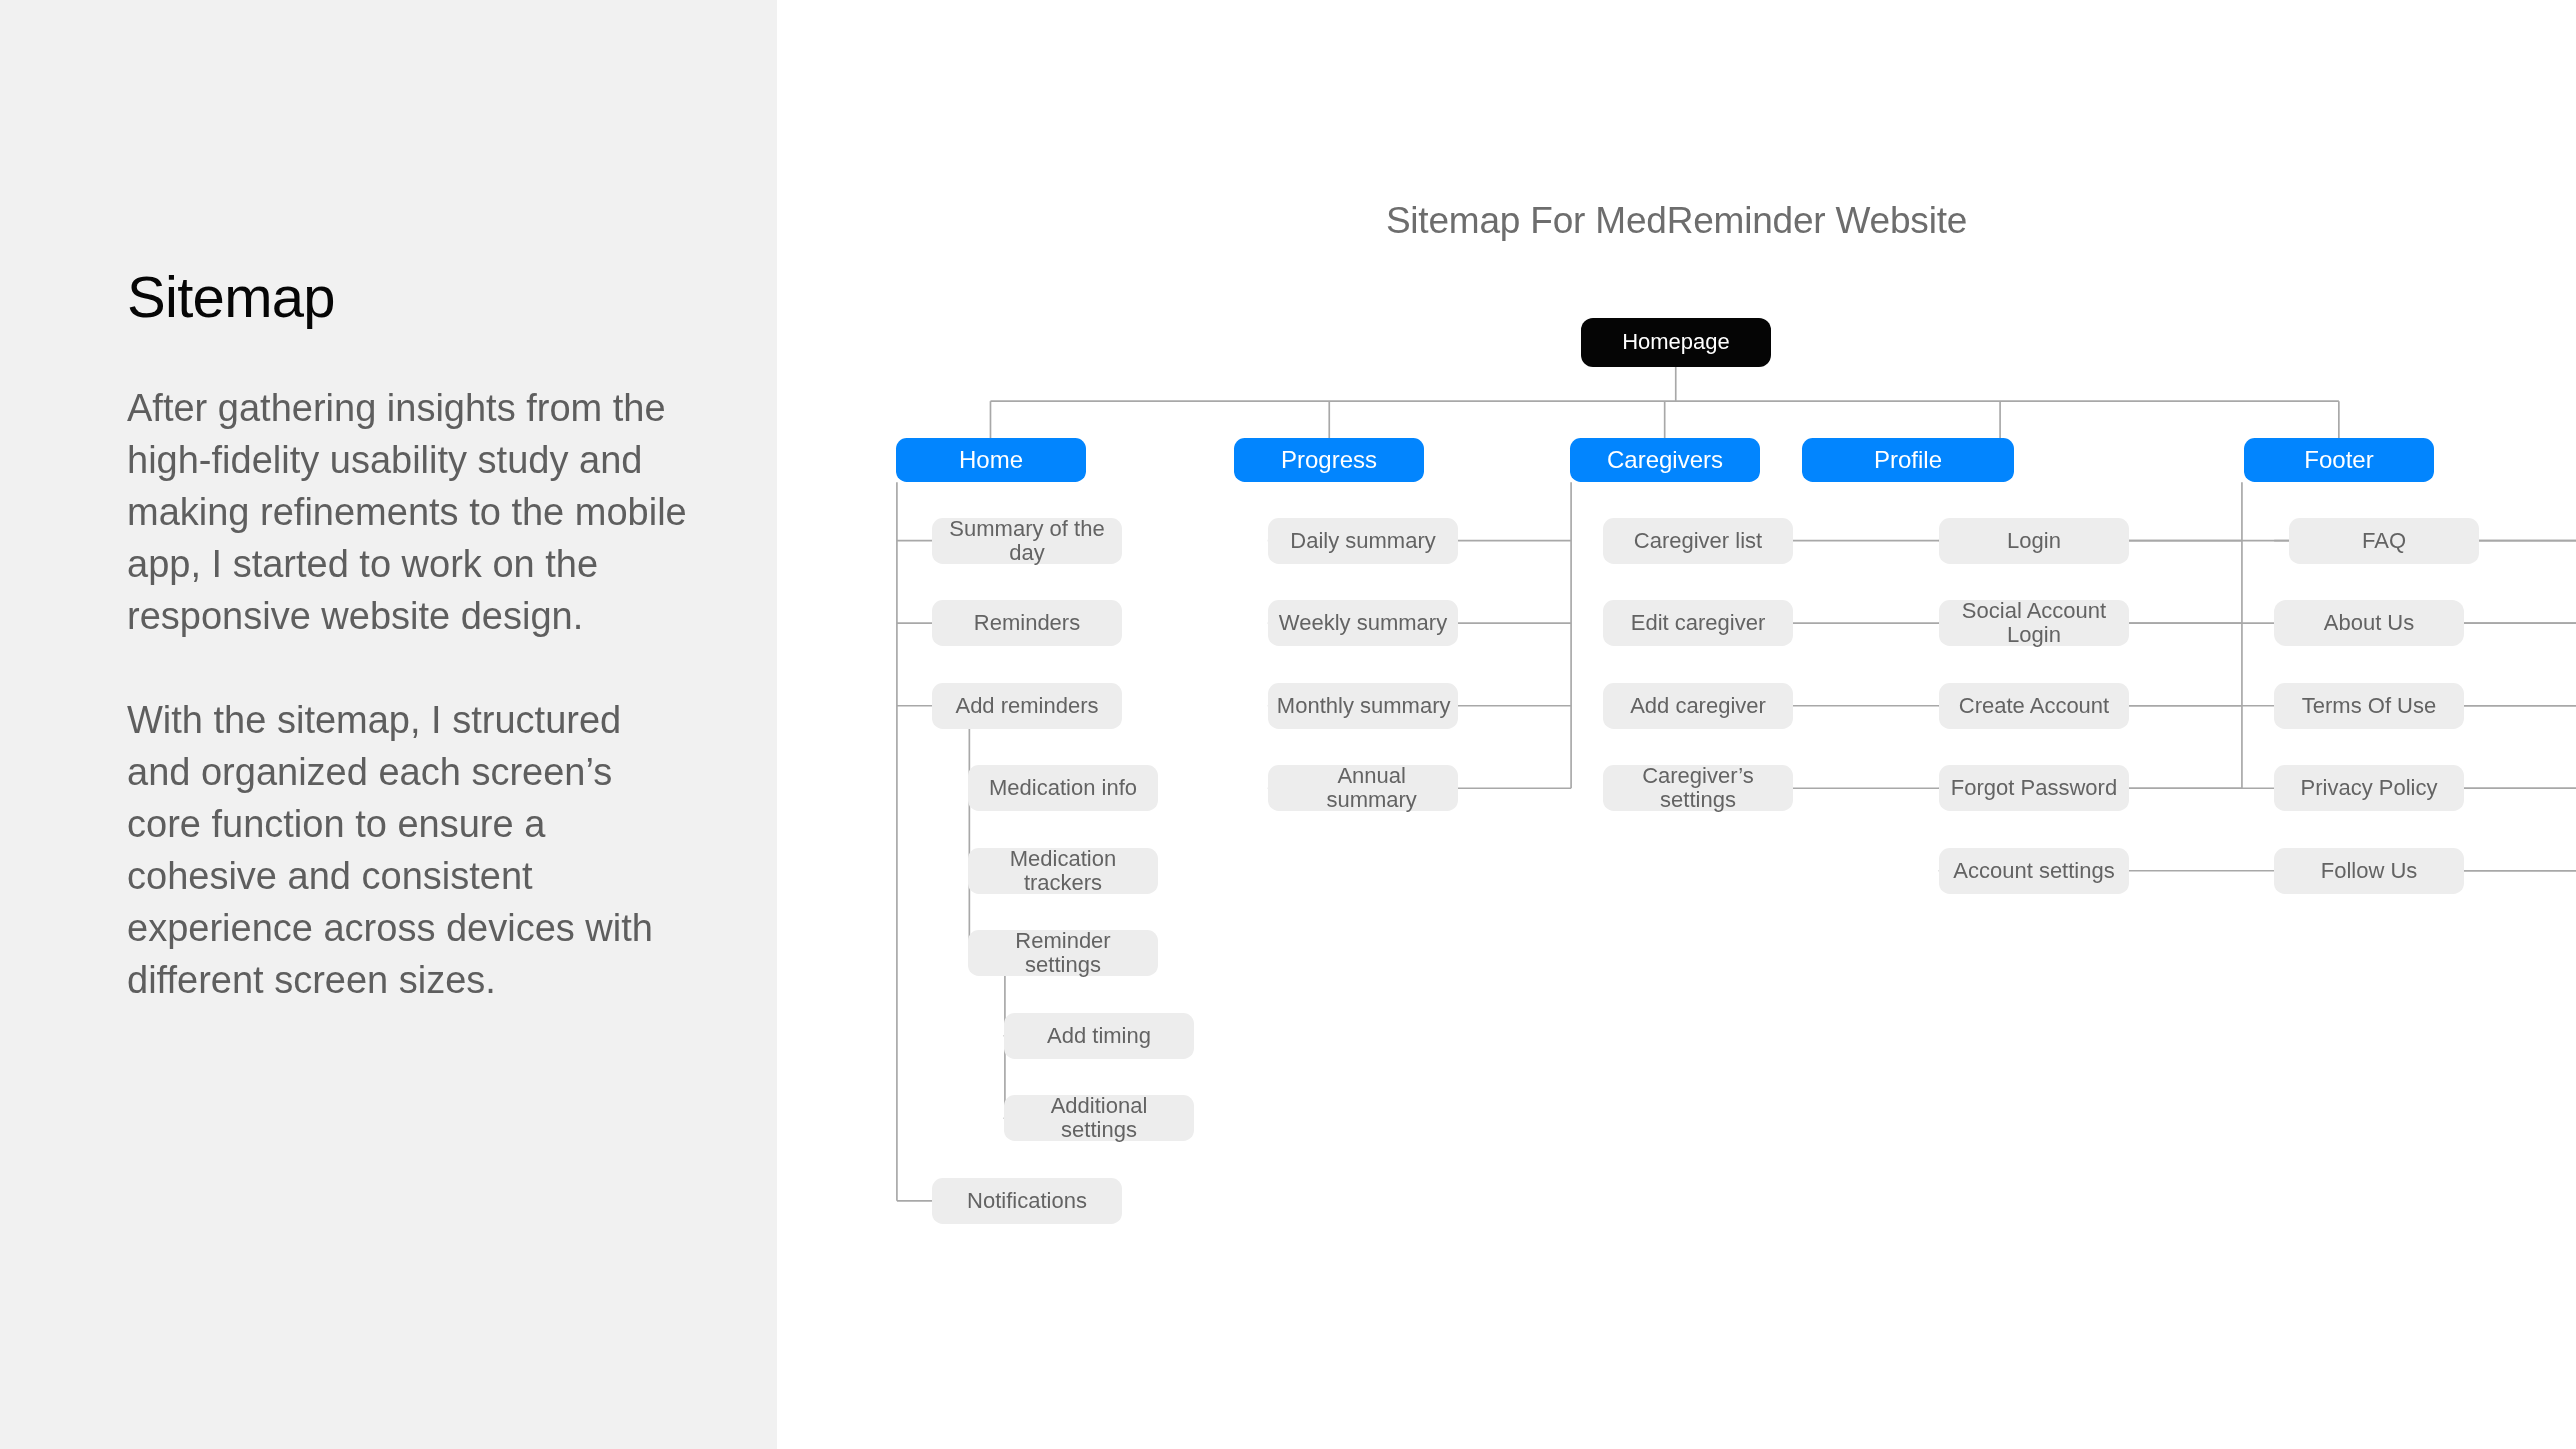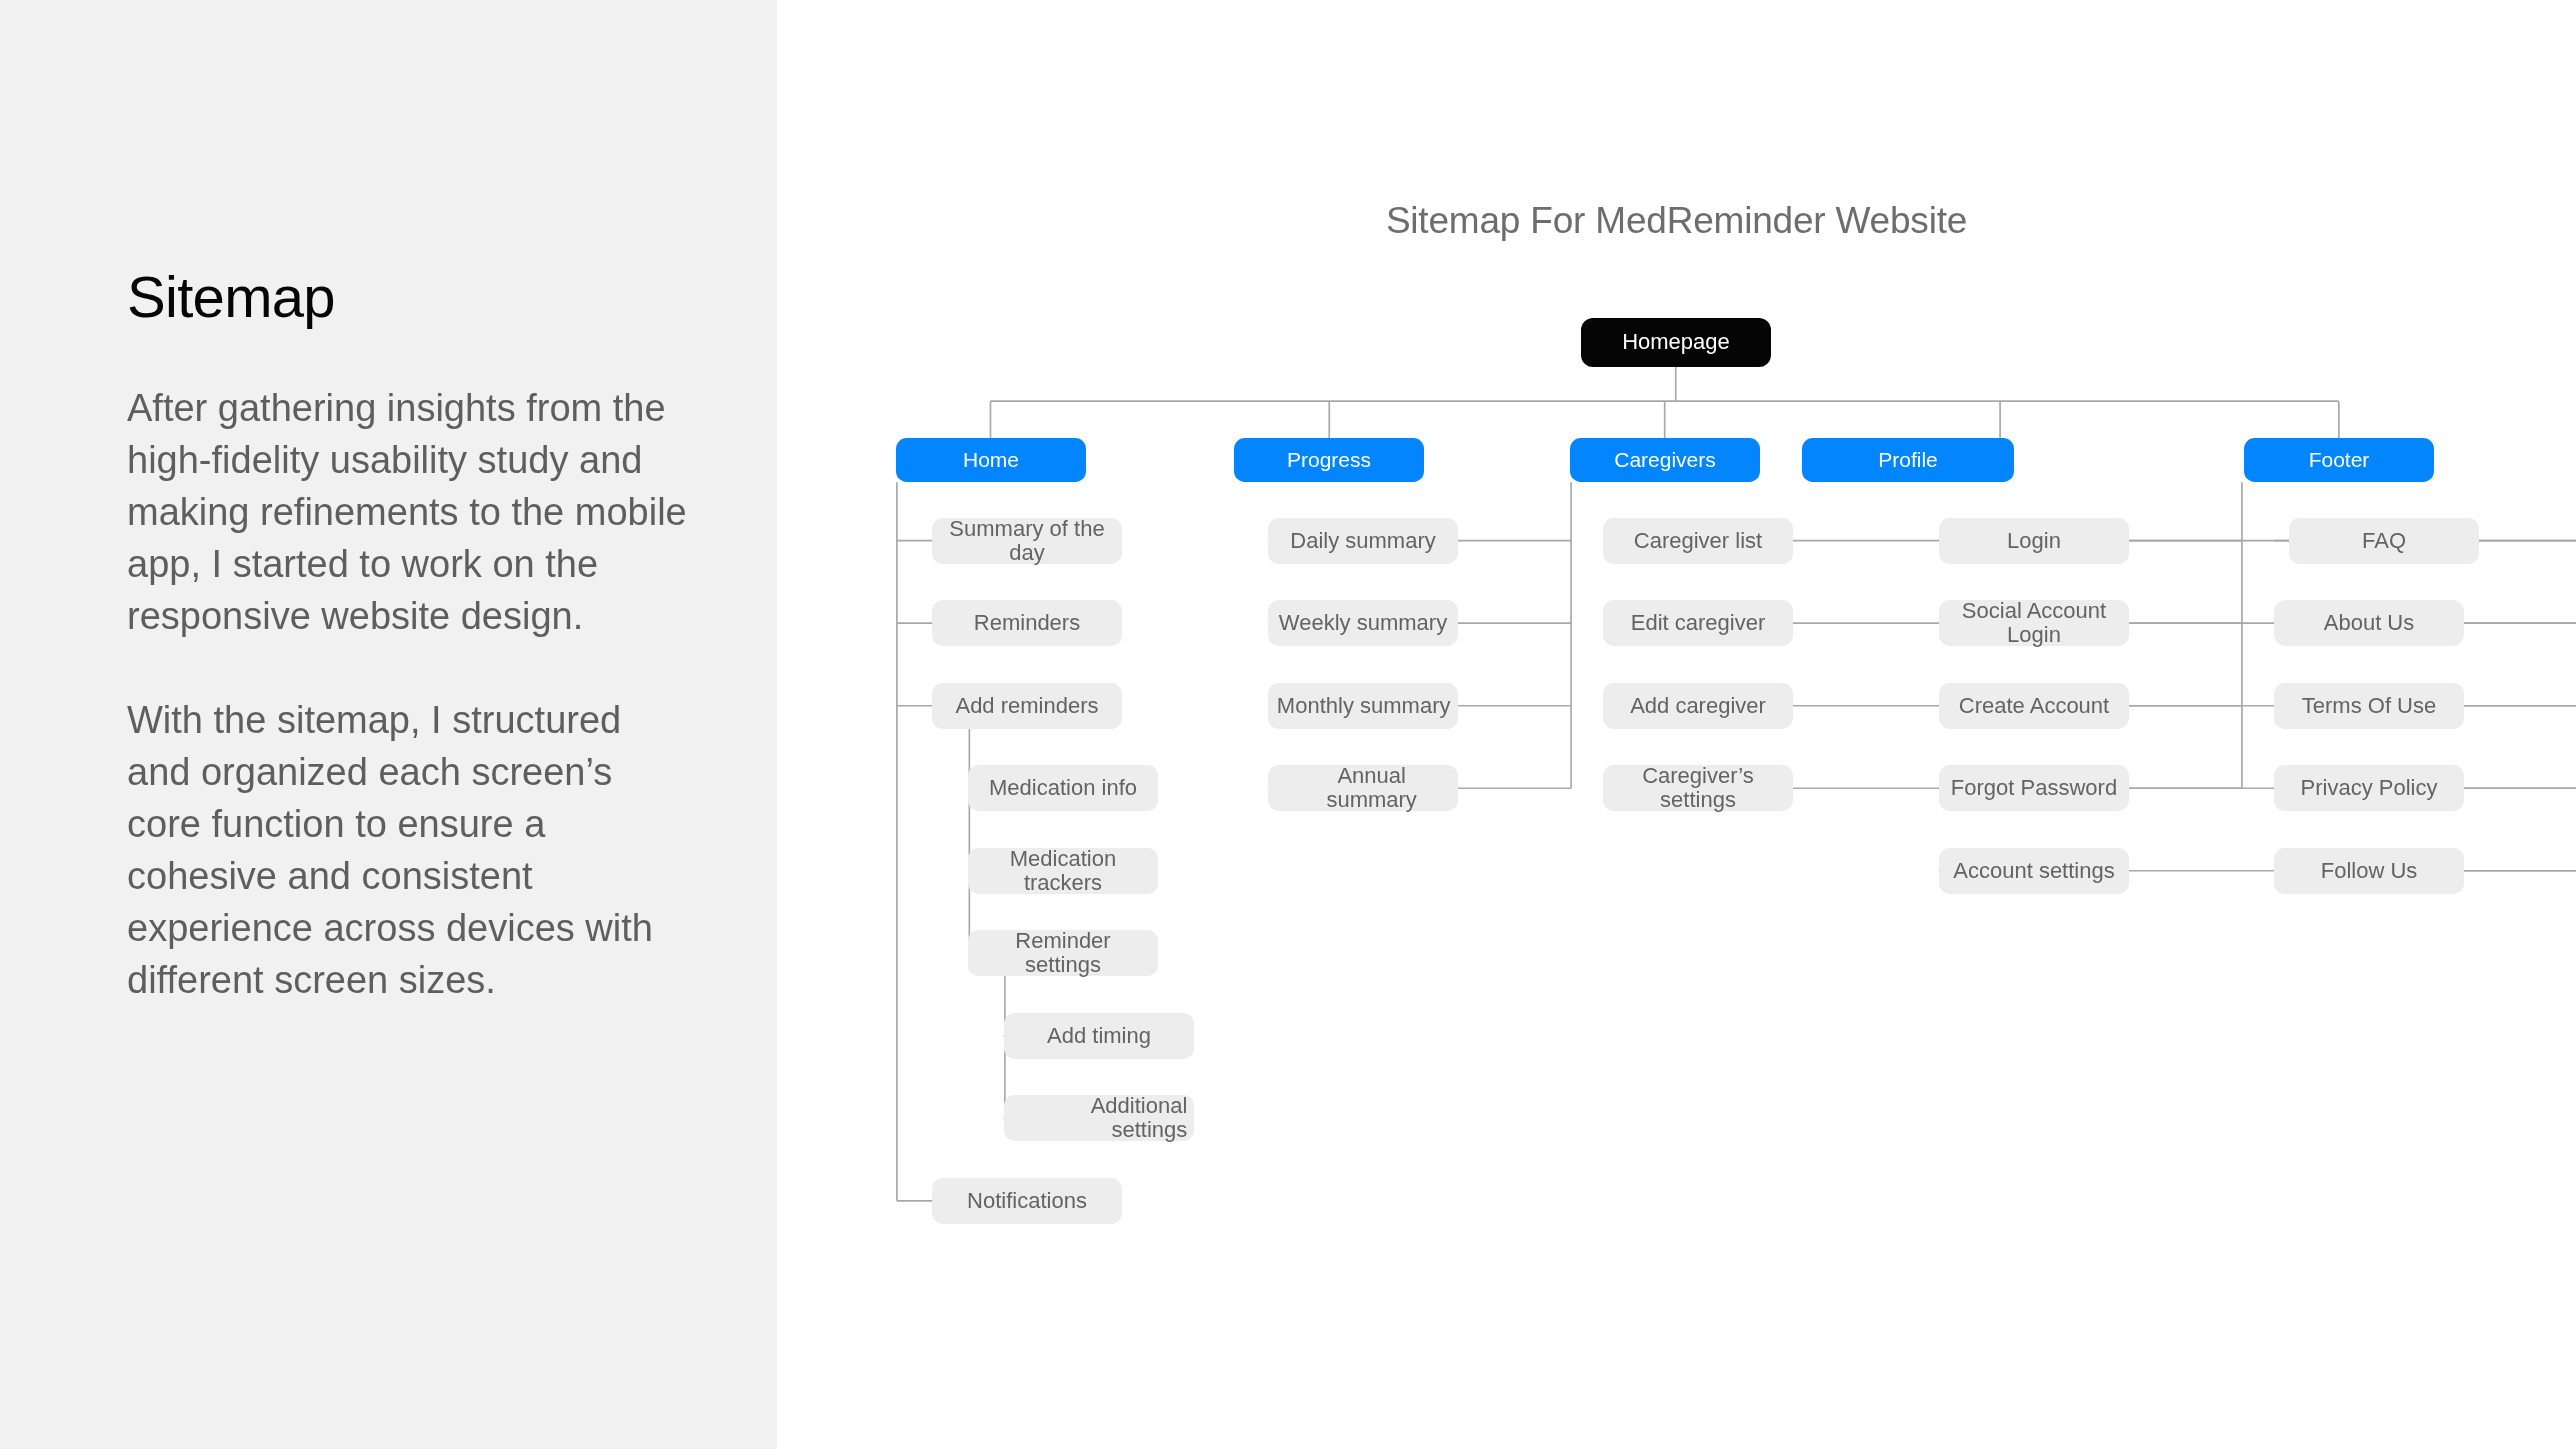--- a/index.html
+++ b/index.html
@@ -88,21 +88,21 @@
     background:#050505;
     color:#ffffff;
     font-size:22px;
     height:49px;
     border-radius:12px;
   }
 
   .node.cat {
     background:#0285fe;
     color:#ffffff;
-    font-size:21px;
+    font-size:24px;
     height:44px;
     border-radius:10.7px;
   }
 
   .node.leaf {
     background:#ededed;
     color:#636363;
     font-size:22px;
     height:46px;
     border-radius:10.7px;
@@ -172,21 +172,21 @@
   <div id="node-layer">
       <div class="node root" style="left: 1581px; top: 318px; width: 190px; height: 49px;">Homepage</div>
       <div class="node cat" style="left: 896px; top: 438px; width: 190px; height: 44px;">Home</div>
       <div class="node leaf" style="left: 932px; top: 518px; width: 190px; height: 46px;">Summary of the day</div>
       <div class="node leaf" style="left: 932px; top: 600px; width: 190px; height: 46px;">Reminders</div>
       <div class="node leaf" style="left: 932px; top: 683px; width: 190px; height: 46px;">Add reminders</div>
       <div class="node leaf" style="left: 968px; top: 765px; width: 190px; height: 46px;">Medication info</div>
       <div class="node leaf" style="left: 968px; top: 848px; width: 190px; height: 46px;">Medication trackers</div>
       <div class="node leaf" style="left: 968px; top: 930px; width: 190px; height: 46px;">Reminder settings</div>
       <div class="node leaf" style="left: 1004px; top: 1013px; width: 190px; height: 46px;">Add timing</div>
-      <div class="node leaf" style="left: 1004px; top: 1095px; width: 190px; height: 46px; text-align: right;">Additional settings</div>
+      <div class="node leaf" style="left: 1004px; top: 1095px; width: 190px; height: 46px;">Additional settings</div>
       <div class="node leaf" style="left: 932px; top: 1178px; width: 190px; height: 46px;">Notifications</div>
       <div class="node cat" style="left: 1234px; top: 438px; width: 190px; height: 44px;">Progress</div>
       <div class="node leaf" style="left: 1268px; top: 518px; width: 190px; height: 46px;">Daily summary</div>
       <div class="node leaf" style="left: 1268px; top: 600px; width: 190px; height: 46px;">Weekly summary</div>
       <div class="node leaf" style="left: 1268px; top: 683px; width: 190px; height: 46px; padding-left: 8px;">Monthly summary</div>
       <div class="node leaf" style="left: 1268px; top: 765px; width: 190px; height: 46px; padding-left: 24px;">Annual summary</div>
       <div class="node cat" style="left: 1570px; top: 438px; width: 190px; height: 44px;">Caregivers</div>
       <div class="node leaf" style="left: 1603px; top: 518px; width: 190px; height: 46px;">Caregiver list</div>
       <div class="node leaf" style="left: 1603px; top: 600px; width: 190px; height: 46px;">Edit caregiver</div>
       <div class="node leaf" style="left: 1603px; top: 683px; width: 190px; height: 46px;">Add caregiver</div>

